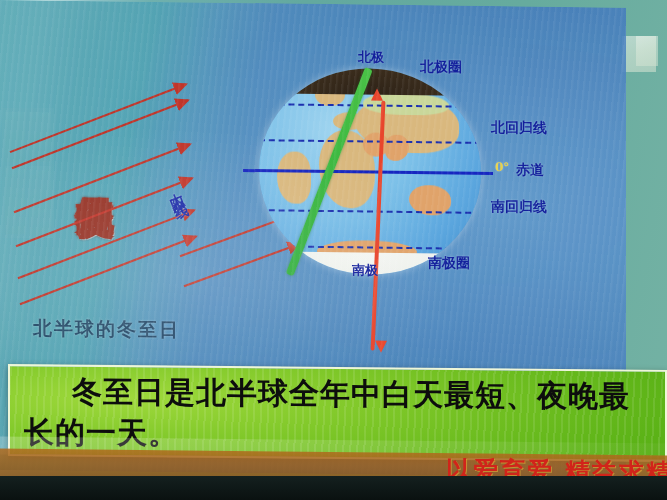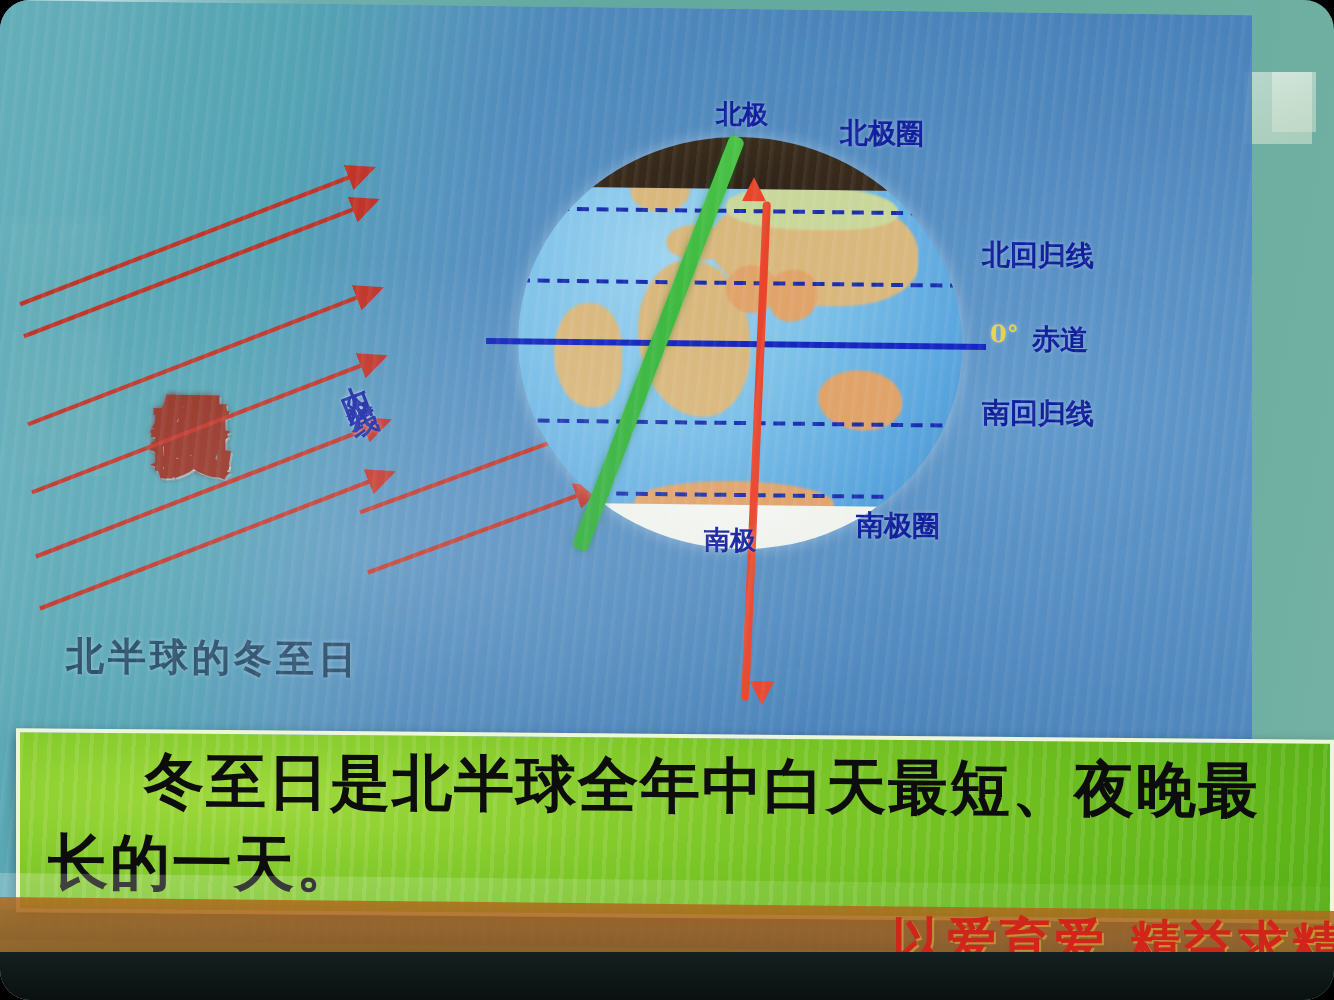--- a/index.html
+++ b/index.html
@@ -1,21 +1,20 @@
 <!DOCTYPE html>
 <html><head>
 <meta charset="utf-8">
 <style>
   html,body{margin:0;padding:0;background:#000;}
   body{font-family:"DejaVu Sans","Liberation Sans",sans-serif;}
 
   #stage{
     position:relative;width:667px;height:500px;overflow:hidden;
     background:#1d2c33;
-    border-radius:15px;
   }
 
   
   .wall{
     position:absolute;inset:0;
     background:
       linear-gradient(100deg,#9fd0d6 0%,#bfe0e2 6%,#8fc3c8 12%,#6fb0ae 20%,#63a99f 40%,#66ab9e 70%,#74b2a4 100%);
   }
   .window-pane{
     position:absolute;

